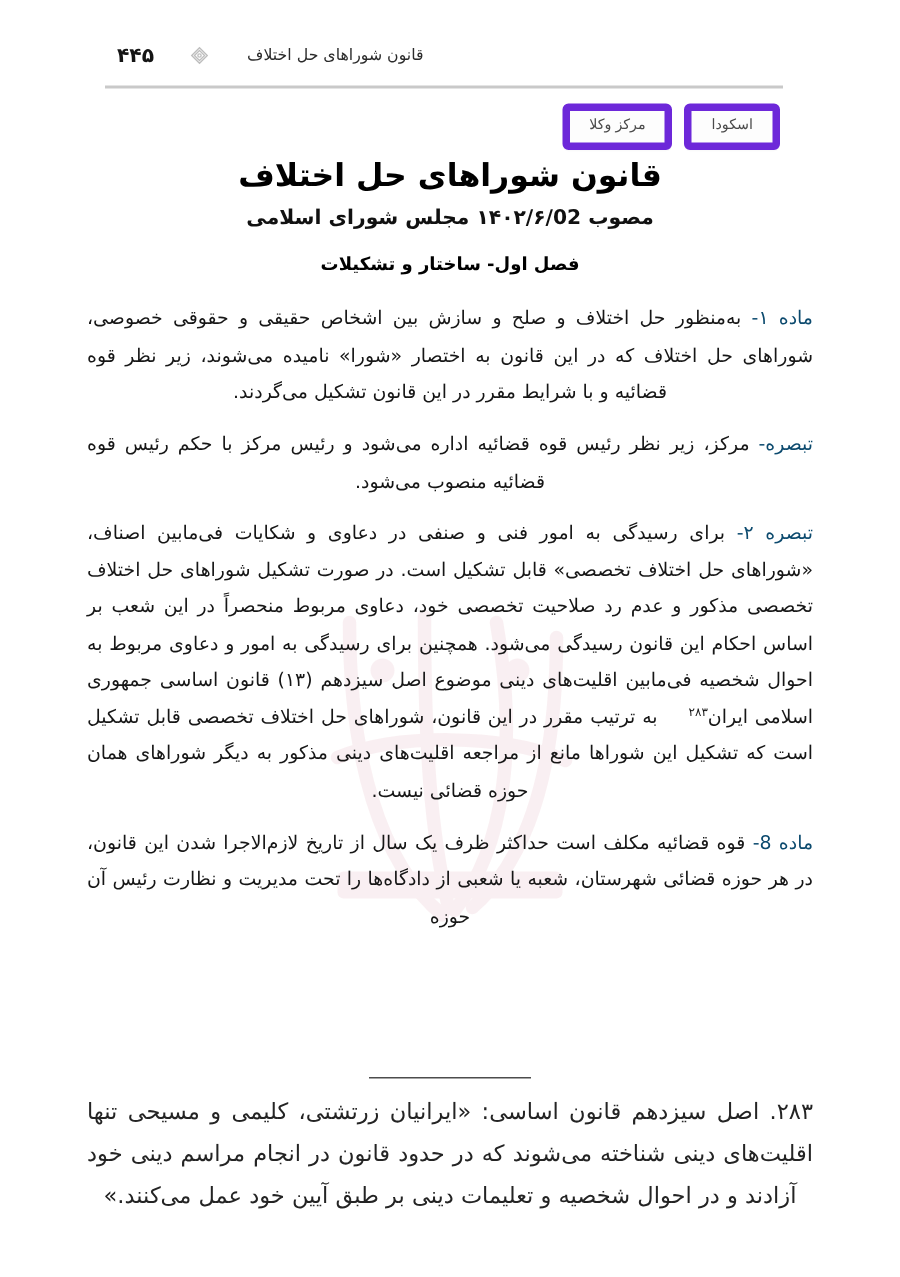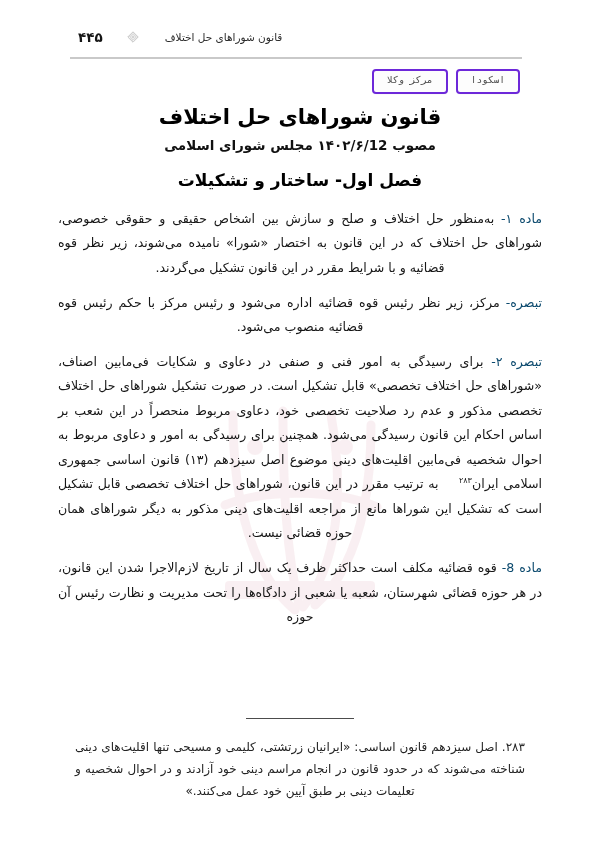--- a/index.html
+++ b/index.html
@@ -89,26 +89,26 @@
   .toolbar {
     position: absolute;
     top: 69px;
     right: 80px;
     display: flex;
     flex-direction: row;
     gap: 8px;
     z-index: 3;
   }
   .tb-btn {
-    border: 2px solid #6d28d9;
+    border: 5px solid #6d28d9;
     border-radius: 4px;
     background: #fdfdfd;
     color: #4a4a4a;
     font-size: 9.5px;
-    font-family: Liberation Mono, monospace;
+    font-family: Liberation Sans, sans-serif;
     padding: 5px 13px 6px 13px;
     line-height: 1;
     min-width: 56px;
     text-align: center;
     cursor: pointer;
     box-shadow: 0 1px 0 rgba(0,0,0,0.02);
   }
 
   
   .doc {
@@ -131,21 +131,21 @@
   .doc-subtitle {
     text-align: center;
     font-size: 13.5px;
     font-weight: bold;
     color: #111;
     margin: 0 0 14px 0;
     line-height: 1.3;
   }
   .doc-chapter {
     text-align: center;
-    font-size: 17px;
+    font-size: 12px;
     font-weight: bold;
     color: #000;
     margin: 0 0 16px 0;
     line-height: 1.3;
   }
 
   .para {
     font-size: 12.6px;
     line-height: 1.95;
     text-align: justify;
@@ -173,26 +173,26 @@
     top: 718px;
     z-index: 2;
   }
   .footnote-rule {
     width: 108px;
     height: 1px;
     background: #4c4c4c;
     margin: 0 auto 9px auto;
   }
   .footnote {
-    font-size: 12px;
+    font-size: 15px;
     line-height: 1.85;
     text-align: justify;
     text-align-last: center;
     color: #242424;
-    margin: 17px;
+    margin: 0;
   }
 </style>
 </head>
 <body>
 
 <div class="page">
 
   <div class="watermark">
     <svg width="210" height="250" viewBox="0 0 210 250" xmlns="http://www.w3.org/2000/svg">
       <g fill="none" stroke="#c0576f" stroke-width="9" stroke-linecap="round">
@@ -225,21 +225,21 @@
   </div>
   <div class="head-rule"></div>
 
   <div class="toolbar">
     <button class="tb-btn">اسکودا</button>
     <button class="tb-btn">مرکز وکلا</button>
   </div>
 
   <div class="doc">
     <h1 class="doc-title">قانون شوراهای حل اختلاف</h1>
-    <div class="doc-subtitle">مصوب ۱۴۰۲/۶/12 مجلس شورای اسلامی</div>
+    <div class="doc-subtitle">مصوب ۱۴۰۲/۶/02 مجلس شورای اسلامی</div>
     <div class="doc-chapter">فصل اول- ساختار و تشکیلات</div>
 
     <p class="para">
       <span class="lead">ماده ۱-</span><span> به‌منظور حل اختلاف و صلح و سازش بین اشخاص حقیقی و حقوقی خصوصی، شوراهای حل اختلاف که در این قانون به اختصار «شورا» نامیده می‌شوند، زیر نظر قوه قضائیه و با شرایط مقرر در این قانون تشکیل می‌گردند.</span>
     </p>
 
 
     <p class="para">
       <span class="lead">تبصره-</span><span> مرکز، زیر نظر رئیس قوه قضائیه اداره می‌شود و رئیس مرکز با حکم رئیس قوه قضائیه منصوب می‌شود.</span>
     </p>

